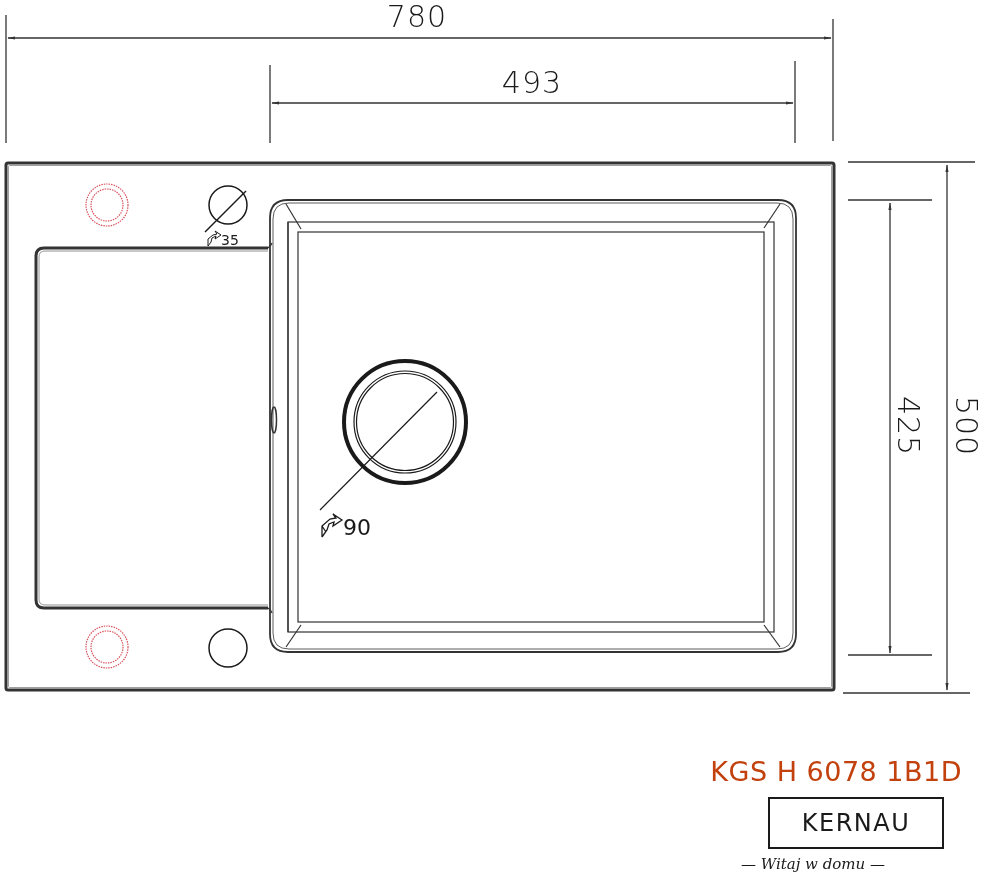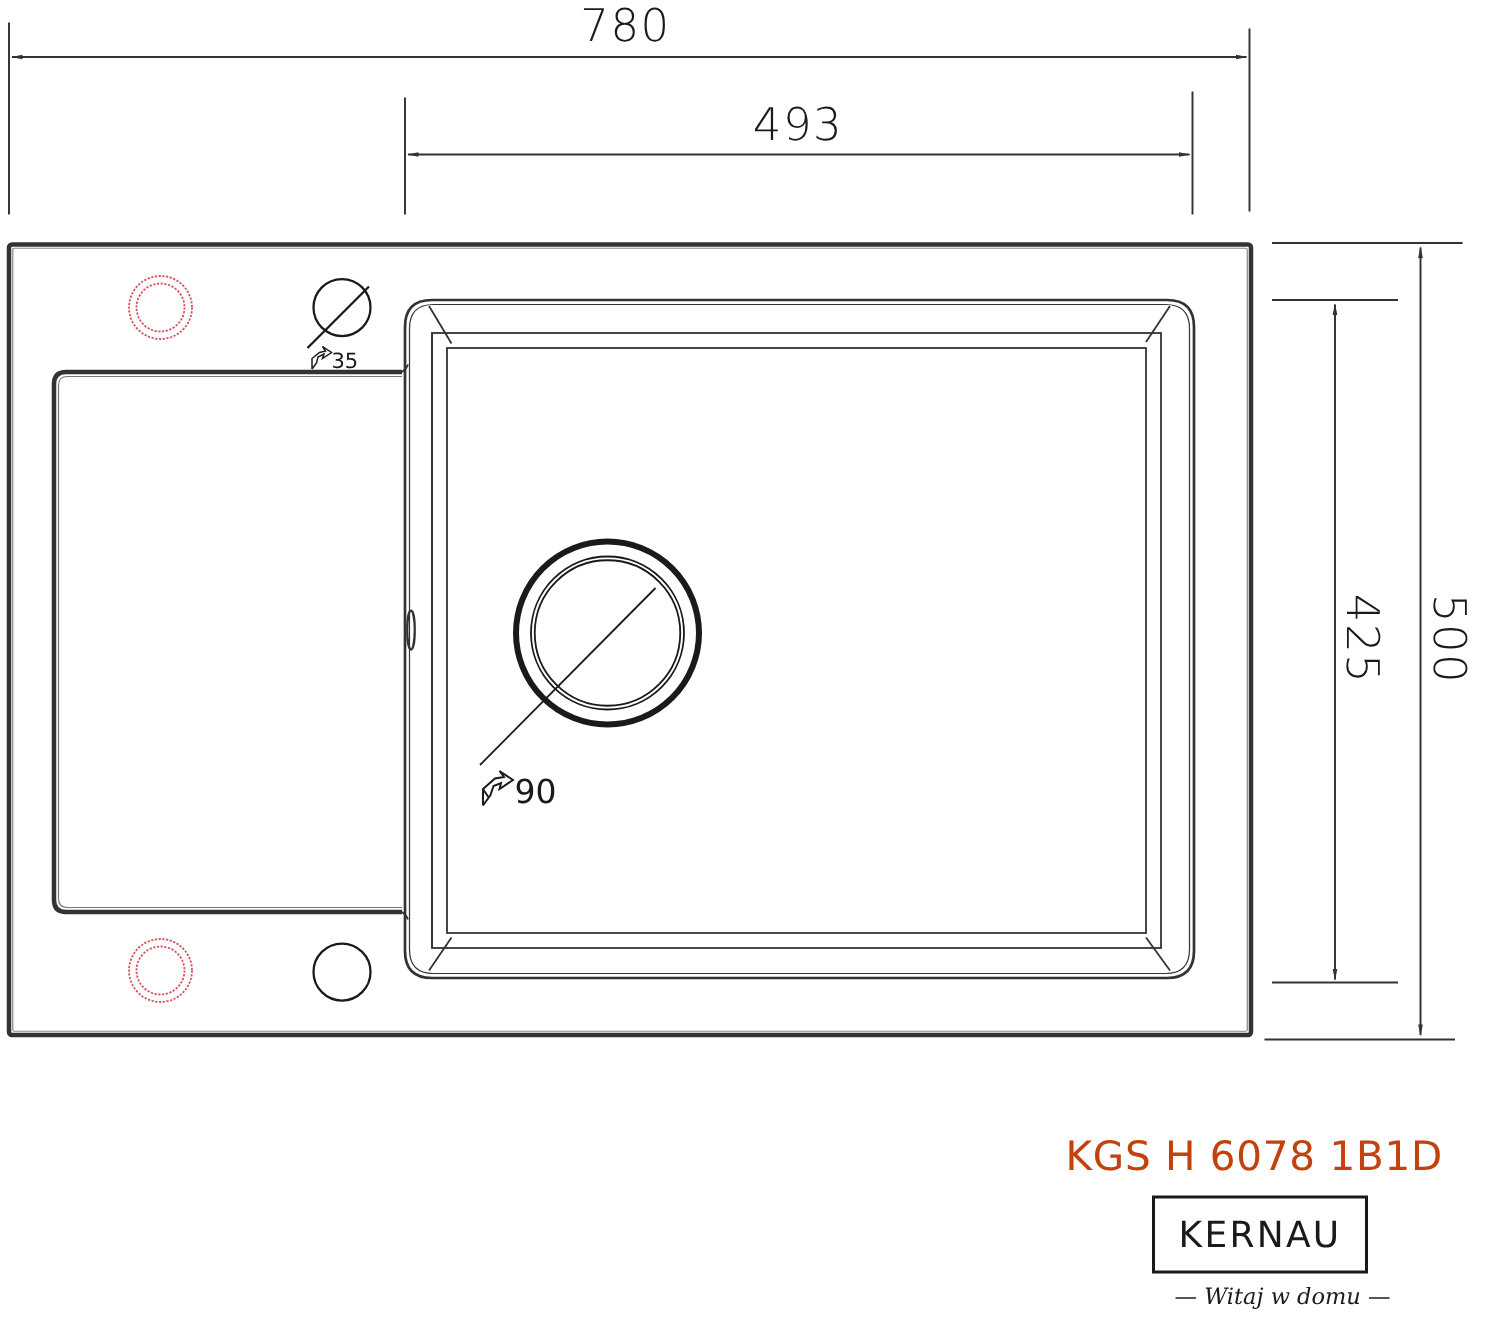--- a/index.html
+++ b/index.html
@@ -1,22 +1,22 @@
 <!DOCTYPE html>
 <html><head>
 <meta charset="utf-8">
 <style>
   html, body { margin: 0; padding: 0; background: #ffffff; }
   body { width: 1000px; height: 883px; position: relative; overflow: hidden; font-family: "DejaVu Sans", sans-serif; }
   #drawing { position: absolute; left: 0; top: 0; width: 1000px; height: 883px; }
   .dim-text { font-family: "DejaVu Sans", sans-serif; font-size: 30px; fill: #1a1a1a; font-weight: 300; letter-spacing: 1px; }
   .hole-label { font-family: "DejaVu Sans", sans-serif; fill: #1a1a1a; }
   .model { position: absolute; right: 38px; top: 756px; font-family: "DejaVu Sans", sans-serif; font-size: 27px; color: #c2410c; letter-spacing: 0.5px; }
-  .brand-box { position: absolute; left: 768px; top: 797px; width: 144px; height: 52px; border: 2.5px solid #1a1a1a; box-sizing: border-box; display: flex; align-items: center; justify-content: center; font-family: "DejaVu Sans", sans-serif; font-size: 24px; letter-spacing: 1.5px; color: #1a1a1a; }
-  .tagline { position: absolute; left: 770px; top: 855px; width: 170px; text-align: center; font-family: "DejaVu Serif", serif; font-style: italic; font-size: 15px; color: #1a1a1a; }
+  .brand-box { position: absolute; left: 768px; top: 797px; width: 176px; height: 52px; border: 2.5px solid #1a1a1a; box-sizing: border-box; display: flex; align-items: center; justify-content: center; font-family: "DejaVu Sans", sans-serif; font-size: 24px; letter-spacing: 1.5px; color: #1a1a1a; }
+  .tagline { position: absolute; left: 728px; top: 855px; width: 170px; text-align: center; font-family: "DejaVu Serif", serif; font-style: italic; font-size: 15px; color: #1a1a1a; }
 </style>
 </head>
 <body>
 
 <svg id="drawing" viewBox="0 0 1000 883" xmlns="http://www.w3.org/2000/svg">
   <defs>
     <marker id="arrow" viewBox="0 0 10 10" refX="9" refY="5" markerWidth="6" markerHeight="6" orient="auto-start-reverse">
       <path d="M0,3 L10,5 L0,7 z" fill="#333"></path>
     </marker>
   </defs>

